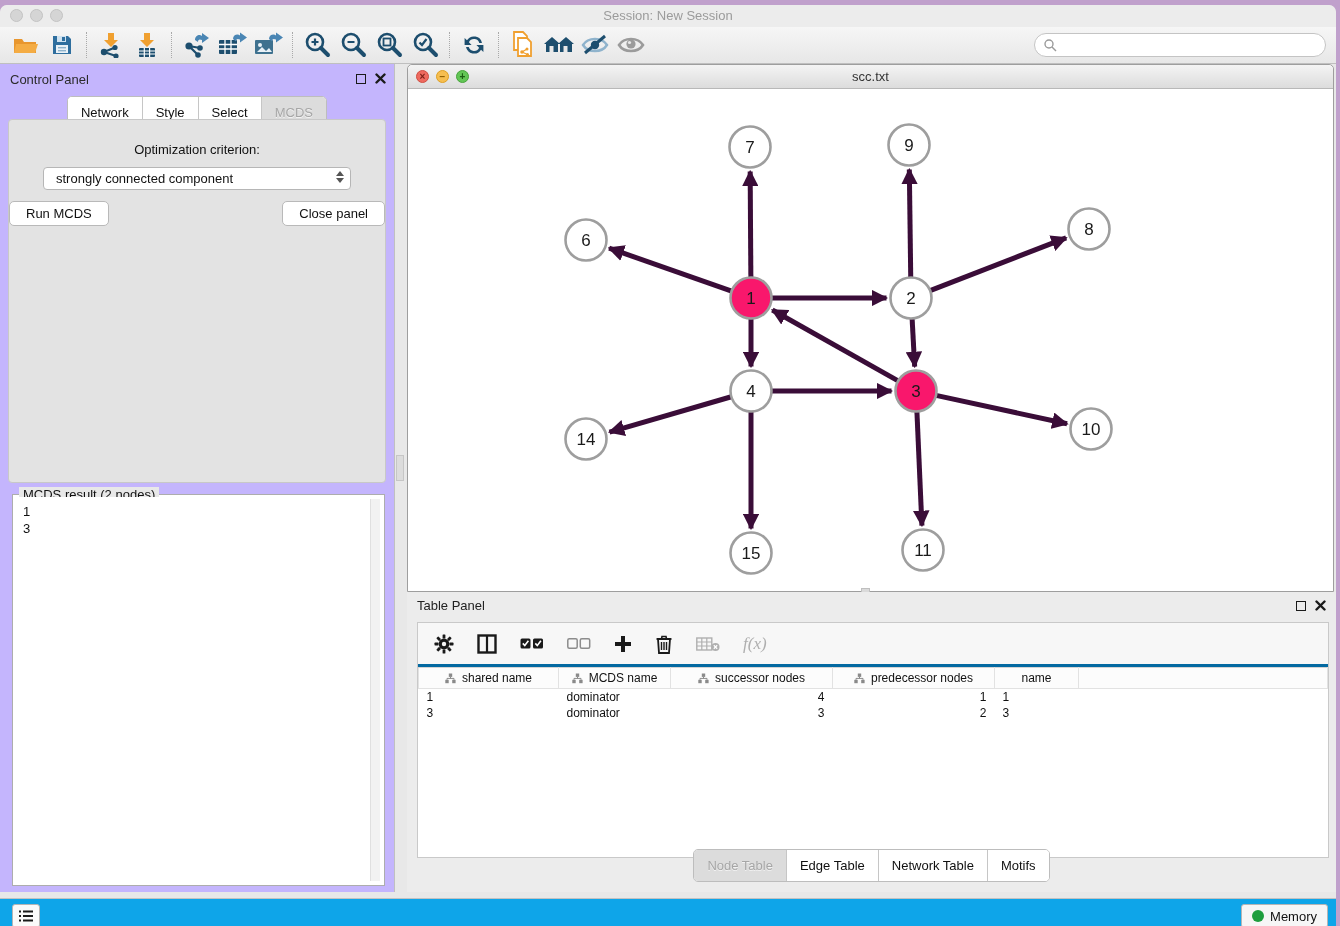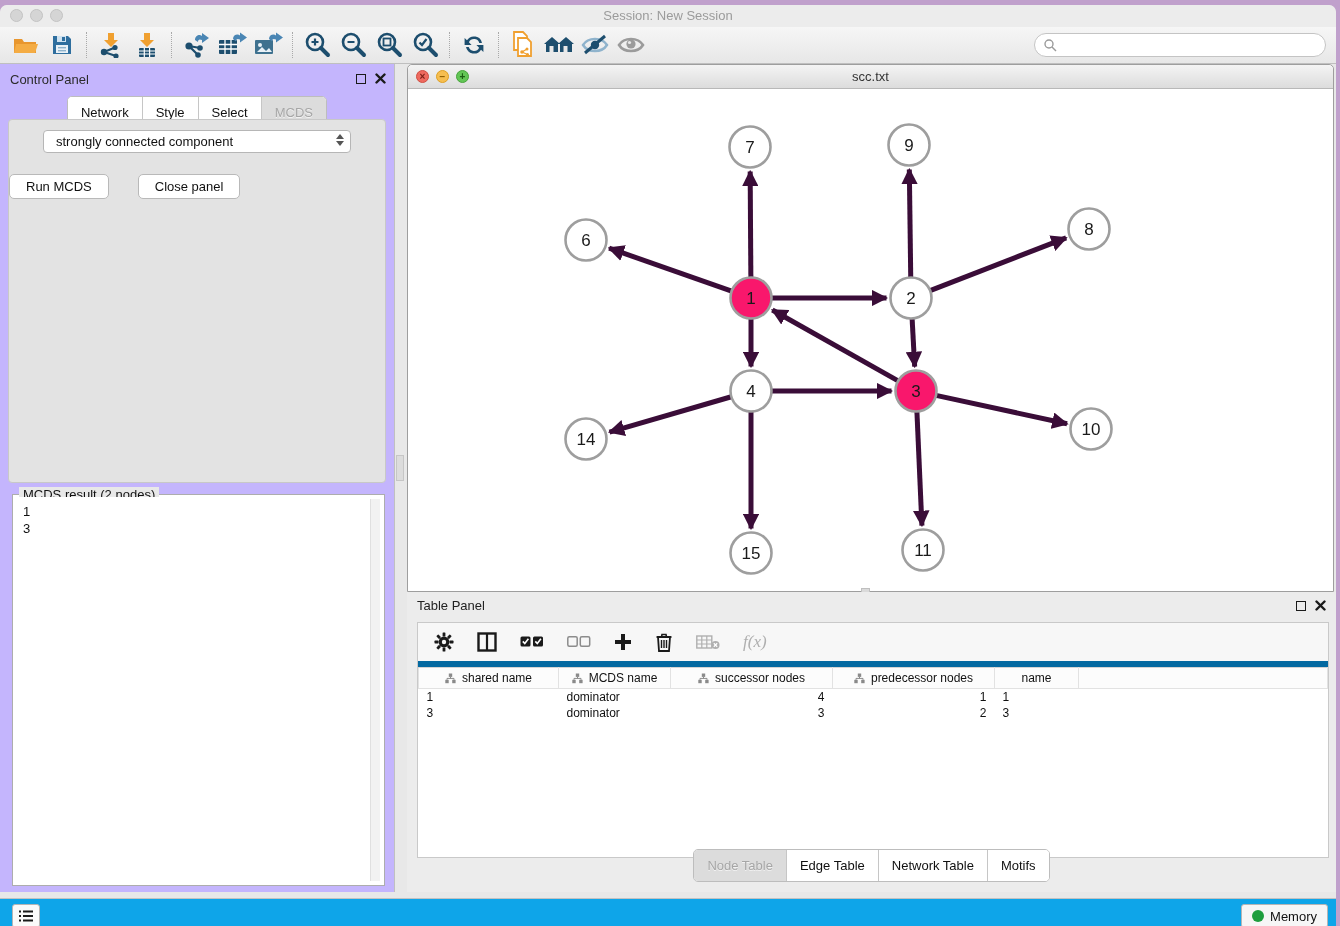--- a/index.html
+++ b/index.html
@@ -44,21 +44,21 @@
   .cp-box { position:absolute; top:55px; left:8px; right:8px; height:364px; background:#E3E3E3;
             border:1px solid #C8C8C8; border-radius:4px; }
   .opt-label { margin-top:22px; text-align:center; font-size:13px; color:#111; }
   .dropdown { position:relative; margin:10px auto 0; width:308px; height:23px; background:#FFF;
               border:1px solid #B6B6B6; border-radius:4px; font-size:13px; color:#111;
               display:flex; align-items:center; padding-left:12px; }
   .dd-stepper { position:absolute; right:6px; top:3px; display:flex; flex-direction:column; gap:2px; }
   .dd-stepper i { width:0; height:0; border-left:4px solid transparent; border-right:4px solid transparent; display:block; }
   .dd-up { border-bottom:5px solid #555; }
   .dd-down { border-top:5px solid #555; }
-  .cp-buttons { margin-top:21px; display:flex; justify-content:flex-start; gap:29px; }
+  .cp-buttons { margin-top:11px; display:flex; justify-content:space-between; gap:29px; }
   .btn { background:#FFF; border:1px solid #B9B9B9; border-radius:5px; font-size:13px; color:#111;
          padding:4px 16px; font-family:inherit; }
   .result-fieldset { position:absolute; left:12px; right:9px; top:430px; bottom:6px;
                      border:1px solid #ADADAD; background:#FFF; }
   .result-legend { position:absolute; top:-8px; left:6px; background:#E8E8E8; padding:0 4px;
                    font-size:13px; color:#111; }
   .result-area { position:absolute; inset:2px; background:#FFF; overflow:hidden;
                  font-size:13px; color:#111; padding:6px 0 0 8px; line-height:17px; }
   .result-scroll { position:absolute; top:2px; bottom:2px; right:2px; width:10px; background:#F2F2F2;
                    border-left:1px solid #E0E0E0; }
@@ -83,21 +83,21 @@
   .net-resize { position:absolute; bottom:-4px; left:453px; width:9px; height:7px;
                 background:#DADADA; border:1px solid #BFBFBF; }
 
   
   .table-panel { position:absolute; left:407px; right:0; top:587px; bottom:34px; background:#ECECEC; }
   .tp-title { position:absolute; top:6px; left:10px; font-size:13px; color:#222; }
   .tp-icons { position:absolute; top:8px; right:10px; display:flex; gap:9px; align-items:center; }
   .tp-inner { position:absolute; left:10px; right:7px; top:30px; height:236px; background:#FFF;
               border:1px solid #C9C9C9; }
   .tp-toolbar { height:44px; display:flex; align-items:center; gap:23px; padding-left:16px;
-                background:#F7F7F7; border-bottom:6px solid #0369a1; }
+                background:#F7F7F7; border-bottom:3px solid #0369a1; }
   .tp-tb-btn { display:flex; align-items:center; justify-content:center; border:none; background:transparent; }
   .fx { font-family:"Liberation Serif", serif; font-style:italic; font-size:17px; color:#AFAFAF; }
   table.datatable { border-collapse:collapse; width:100%; table-layout:fixed; font-size:12px; color:#111; }
   table.datatable th { font-weight:normal; height:21px; background:#FCFCFC;
                        border:1px solid #E2E2E2; border-top:1px solid #D4D4D4; }
   table.datatable th .th-wrap { display:flex; align-items:center; justify-content:center; gap:6px; }
   table.datatable td { height:16px; padding:0 8px; white-space:nowrap; overflow:hidden; }
   td.al { text-align:left; } td.ar { text-align:right; }
   .tp-tabs { bottom:10px; }
 
@@ -274,20 +274,21 @@
     </div>
     <div class="tabs cp-tabs">
       <div class="seg">
         <span class="tab">Network</span>
         <span class="tab">Style</span>
         <span class="tab">Select</span>
         <span class="tab active">MCDS</span>
       </div>
     </div>
     <div class="cp-box">
+      <div class="opt-label">Optimization criterion:</div>
       <div class="dropdown">
         <span>strongly connected component</span>
         <span class="dd-stepper">
             <i class="dd-up"></i>
             <i class="dd-down"></i>
           </span>
       </div>
       <div class="cp-buttons">
         <button class="btn">Run MCDS</button>
         <button class="btn">Close panel</button>

